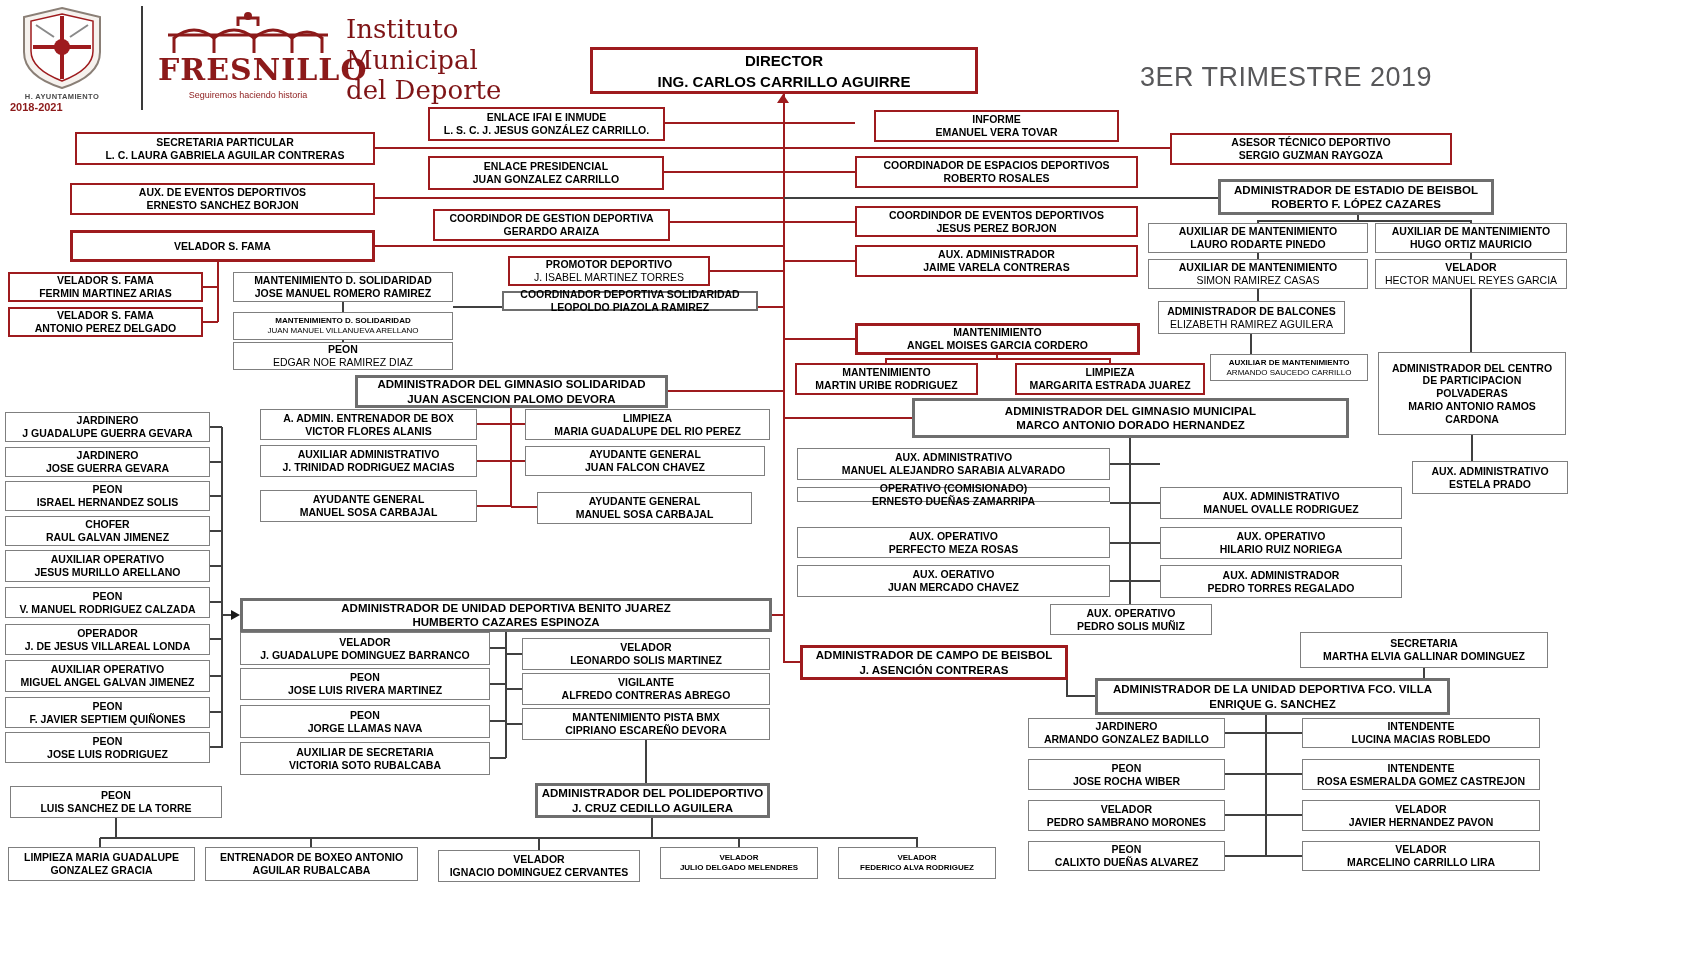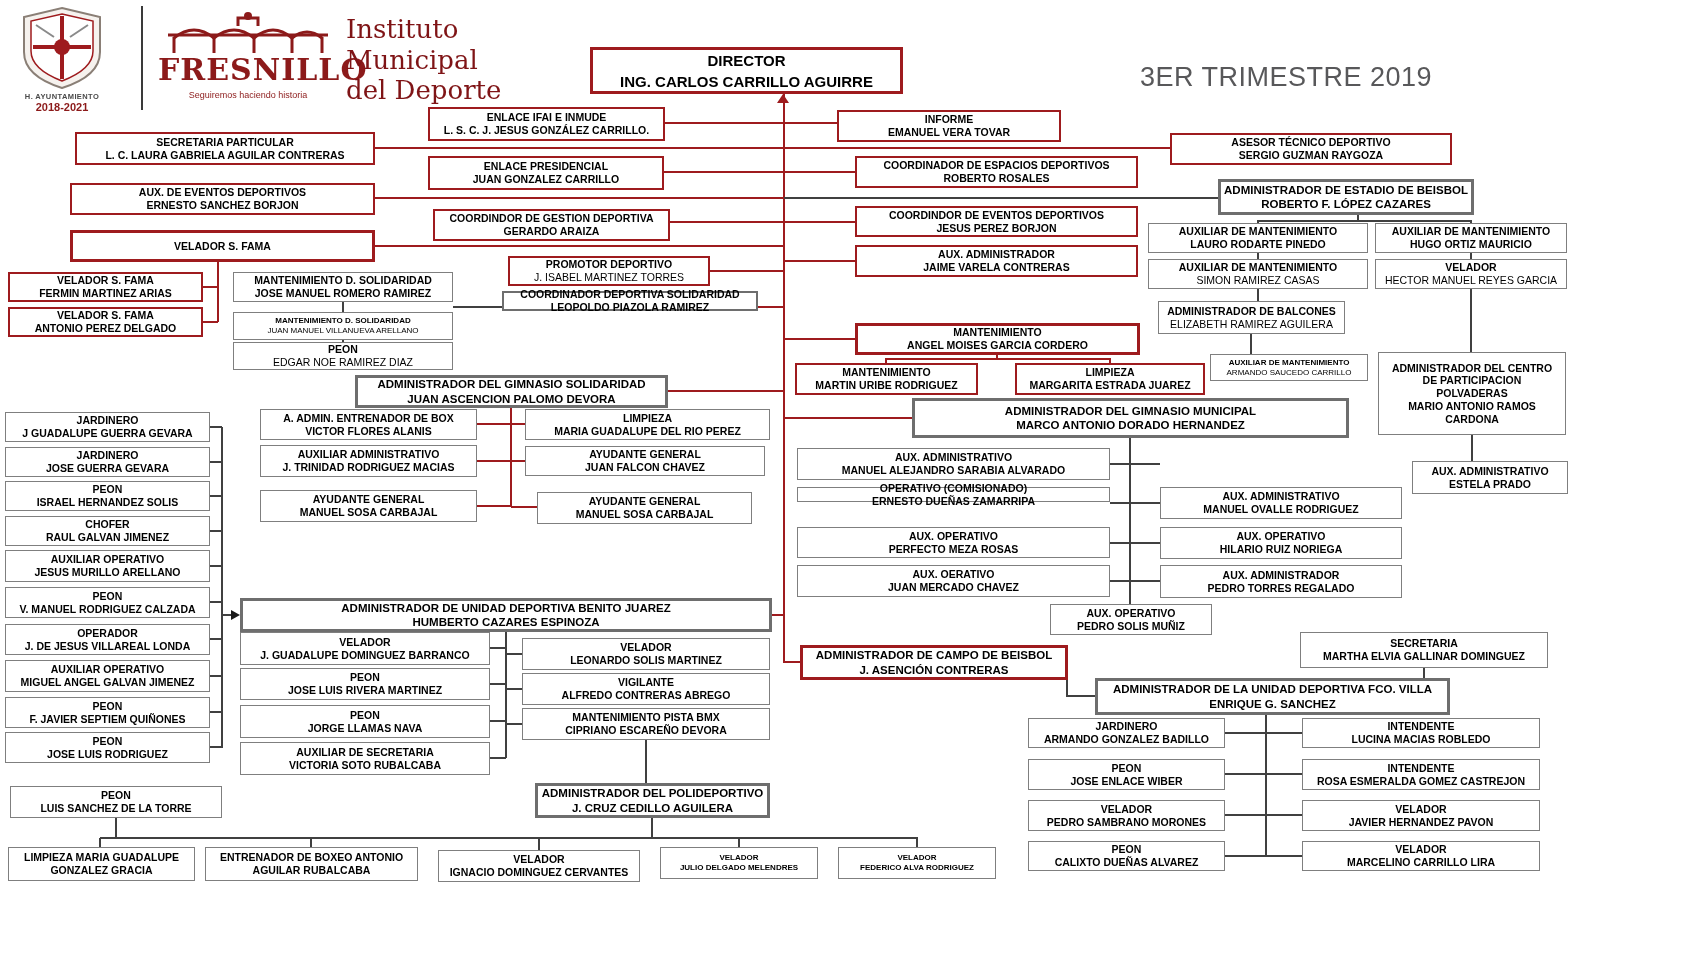--- a/index.html
+++ b/index.html
@@ -18,21 +18,21 @@
   .director{font-size:15px;line-height:1.4;}
   .bigadmin{font-size:11.5px;}
   .line{position:absolute;background:#404040;z-index:1;}
   .rline{background:#9e1b1e;}
   .arrow-up{position:absolute;width:0;height:0;border-left:6px solid transparent;border-right:6px solid transparent;
             border-bottom:9px solid #9e1b1e;z-index:2;}
   .arrow-right{position:absolute;width:0;height:0;border-top:5px solid transparent;border-bottom:5px solid transparent;
             border-left:9px solid #1a1a1a;z-index:2;}
   .crest-caption{position:absolute;left:10px;top:92px;width:104px;text-align:center;font-size:7.5px;
             font-weight:700;color:#4a4a4a;letter-spacing:.4px;}
-  .crest-years{position:absolute;left:10px;top:101px;width:104px;text-align:center;font-size:11px;
+  .crest-years{position:absolute;left:10px;top:101px;width:104px;font-size:11px;
             font-weight:700;color:#8c1a1a;}
   .divider{position:absolute;left:141px;top:6px;width:2px;height:104px;background:#3a3a3a;}
   .brand-name{position:absolute;left:158px;top:52px;width:180px;text-align:center;font-family:"DejaVu Serif",serif;
             font-weight:700;font-size:30px;color:#8c1a1a;letter-spacing:1px;}
   .brand-tagline{position:absolute;left:158px;top:90px;width:180px;text-align:center;font-size:9px;
             color:#8c1a1a;font-weight:400;}
   .institute{position:absolute;left:346px;top:14px;font-family:"DejaVu Serif",serif;font-size:26px;
             color:#7f1416;line-height:1.18;white-space:pre-line;font-weight:400;}
   .period{position:absolute;left:1140px;top:62px;font-size:27px;color:#58585a;font-weight:400;letter-spacing:.5px;}
 </style>
@@ -159,30 +159,30 @@
   <div class="line" style="left:1225px;top:814px;width:41px;height:2px"></div>
   <div class="line" style="left:1225px;top:855px;width:41px;height:2px"></div>
   <div class="line" style="left:1266px;top:732px;width:36px;height:2px"></div>
   <div class="line" style="left:1266px;top:773px;width:36px;height:2px"></div>
   <div class="line" style="left:1266px;top:814px;width:36px;height:2px"></div>
   <div class="line" style="left:1266px;top:855px;width:36px;height:2px"></div>
   <div class="line" style="left:1423px;top:668px;width:2px;height:10px"></div>
   <div class="line" style="left:1066px;top:680px;width:2px;height:17px"></div>
   <div class="line" style="left:1066px;top:695px;width:29px;height:2px"></div>
 
-  <div class="box rthick director" style="left:590px;top:47px;width:313px;height:47px">
+  <div class="box rthick director" style="left:590px;top:47px;width:388px;height:47px">
       <div class="bt">DIRECTOR</div>
       <div class="bn">ING. CARLOS CARRILLO AGUIRRE</div>
     </div>
 
   <div class="box red" style="left:428px;top:107px;width:237px;height:34px">
       <div class="bt">ENLACE IFAI E INMUDE</div>
       <div class="bn">L. S. C. J. JESUS GONZÁLEZ CARRILLO.</div>
     </div>
-  <div class="box red" style="left:837px;top:110px;width:224px;height:32px">
+  <div class="box red" style="left:874px;top:110px;width:245px;height:32px">
       <div class="bt">INFORME</div>
       <div class="bn">EMANUEL VERA TOVAR</div>
     </div>
   <div class="box red" style="left:75px;top:132px;width:300px;height:33px">
       <div class="bt">SECRETARIA PARTICULAR</div>
       <div class="bn">L. C. LAURA GABRIELA AGUILAR CONTRERAS</div>
     </div>
   <div class="box red" style="left:1170px;top:133px;width:282px;height:32px">
       <div class="bt">ASESOR TÉCNICO DEPORTIVO</div>
       <div class="bn">SERGIO GUZMAN RAYGOZA</div>
@@ -192,21 +192,21 @@
       <div class="bn">JUAN GONZALEZ CARRILLO</div>
     </div>
   <div class="box red" style="left:855px;top:156px;width:283px;height:32px">
       <div class="bt">COORDINADOR DE ESPACIOS DEPORTIVOS</div>
       <div class="bn">ROBERTO ROSALES</div>
     </div>
   <div class="box red" style="left:70px;top:183px;width:305px;height:32px">
       <div class="bt">AUX. DE EVENTOS DEPORTIVOS</div>
       <div class="bn">ERNESTO SANCHEZ BORJON</div>
     </div>
-  <div class="box gthick bigadmin" style="left:1218px;top:179px;width:256px;height:36px">
+  <div class="box gthick bigadmin" style="left:1218px;top:179px;width:276px;height:36px">
       <div class="bt">ADMINISTRADOR DE ESTADIO DE BEISBOL</div>
       <div class="bn">ROBERTO F. LÓPEZ CAZARES</div>
     </div>
   <div class="box red" style="left:433px;top:209px;width:237px;height:32px">
       <div class="bt">COORDINDOR DE GESTION DEPORTIVA</div>
       <div class="bn">GERARDO ARAIZA</div>
     </div>
   <div class="box red" style="left:855px;top:206px;width:283px;height:31px">
       <div class="bt">COORDINDOR DE EVENTOS DEPORTIVOS</div>
       <div class="bn">JESUS PEREZ BORJON</div>
@@ -449,21 +449,21 @@
   <div class="box" style="left:1028px;top:718px;width:197px;height:30px">
       <div class="bt">JARDINERO</div>
       <div class="bn">ARMANDO GONZALEZ BADILLO</div>
     </div>
   <div class="box" style="left:1302px;top:718px;width:238px;height:30px">
       <div class="bt">INTENDENTE</div>
       <div class="bn">LUCINA MACIAS ROBLEDO</div>
     </div>
   <div class="box" style="left:1028px;top:759px;width:197px;height:31px">
       <div class="bt">PEON</div>
-      <div class="bn">JOSE ENLACE WIBER</div>
+      <div class="bn">JOSE ROCHA WIBER</div>
     </div>
   <div class="box" style="left:1302px;top:759px;width:238px;height:31px">
       <div class="bt">INTENDENTE</div>
       <div class="bn">ROSA ESMERALDA GOMEZ CASTREJON</div>
     </div>
   <div class="box" style="left:1028px;top:800px;width:197px;height:31px">
       <div class="bt">VELADOR</div>
       <div class="bn">PEDRO SAMBRANO MORONES</div>
     </div>
   <div class="box" style="left:1302px;top:800px;width:238px;height:31px">

